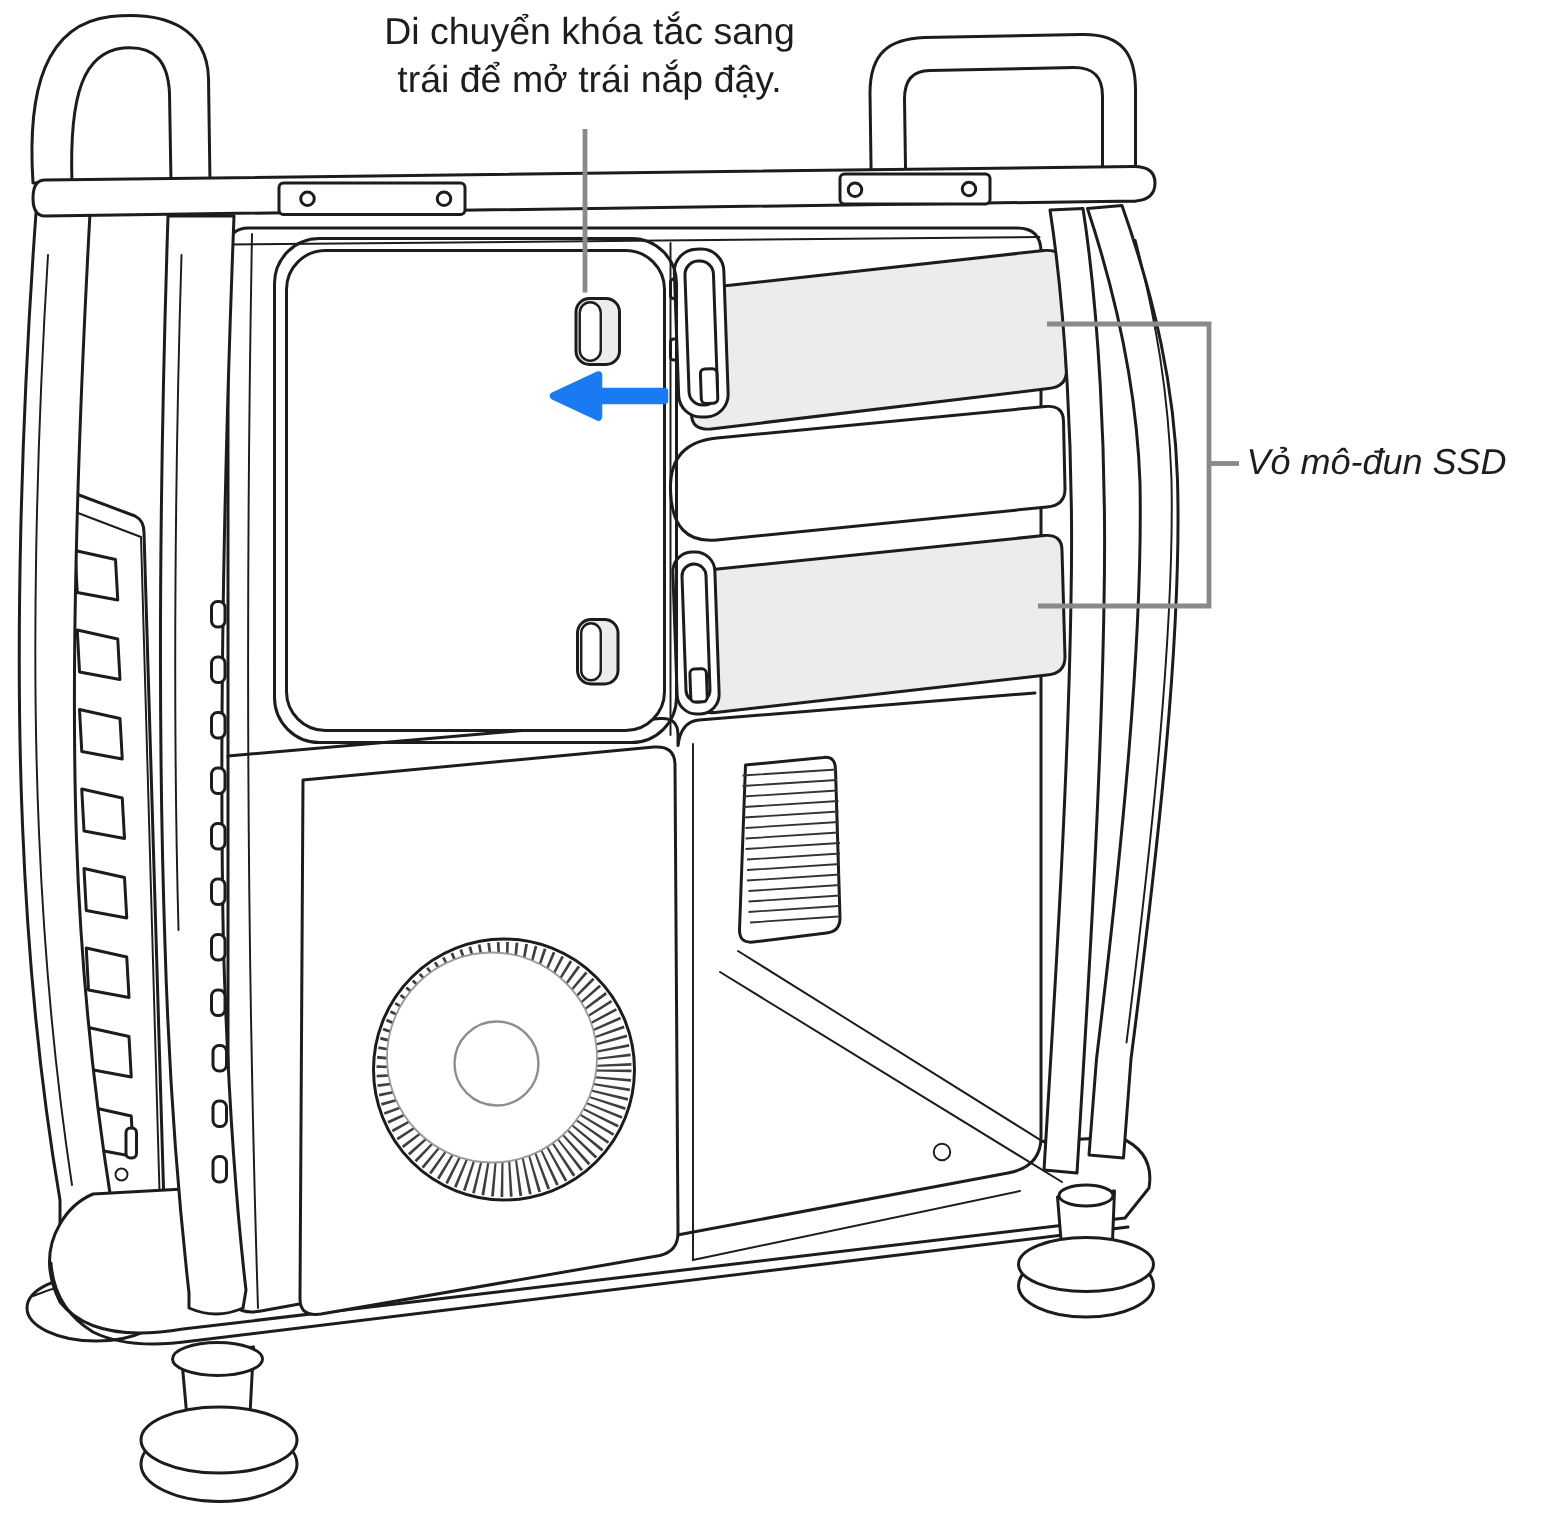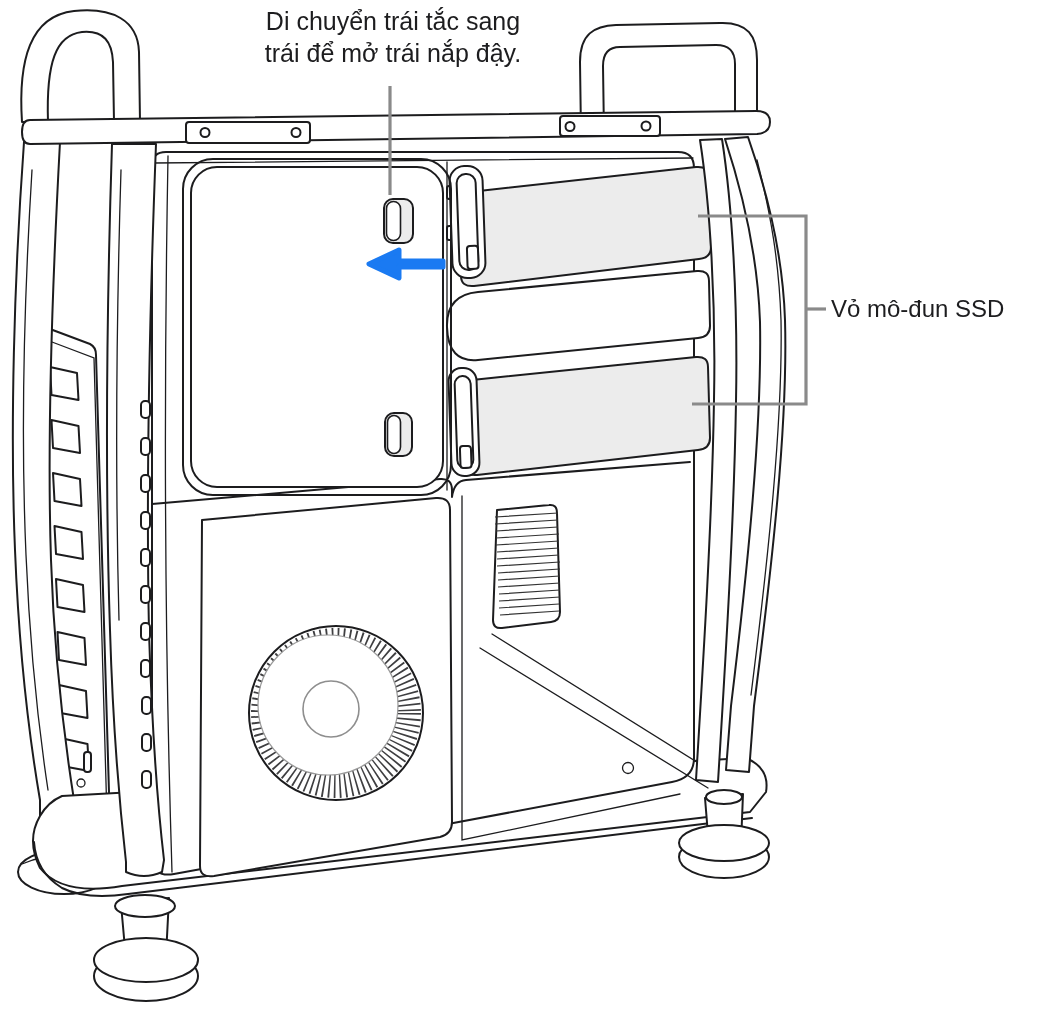--- a/index.html
+++ b/index.html
@@ -18,21 +18,21 @@
   .t{fill:none;stroke:var(--line,#1c1c1e);stroke-width:1.3;stroke-linecap:round;}
   .call{fill:none;stroke:var(--callout_gray,#8a8a8a);stroke-width:3.2;}
   .arr{fill:var(--arrow_blue,#1a7af2);stroke:var(--arrow_blue,#1a7af2);stroke-width:5;stroke-linejoin:round;stroke-linecap:round;}
   .caption{
     position:absolute;left:393px;top:5px;transform:translateX(-50%);
     text-align:center;font-size:25px;line-height:32px;
     color:var(--text,#1d1d1f);white-space:nowrap;
   }
   .ssd-label{
     position:absolute;left:831px;top:295px;
-    font-size:24px;color:var(--text,#1d1d1f);white-space:nowrap;
+    font-size:24px;color:var(--text,#1d1d1f);white-space:nowrap;font-style:italic;
   }
 </style>
 </head>
 <body>
 
 <div class="canvas">
 
 <svg width="1037" height="1013" viewBox="0 0 1037 1013">
 
   <g>
@@ -192,19 +192,19 @@
   <g>
     <path class="arr" d="M443,261 L399,261 L399,250 L369,264 L399,278 L399,267 L443,267 Z"></path>
   </g>
   <g>
     <path class="call" d="M698,216 L806,216 L806,404 L692,404"></path>
     <path class="call" d="M806,309 L826,309"></path>
   </g>
 </svg>
 
 <div class="caption">
-  <div>Di chuyển trái tắc sang</div>
+  <div>Di chuyển khóa tắc sang</div>
   <div>trái để mở trái nắp đậy.</div>
 </div>
 
 <div class="ssd-label">Vỏ mô-đun SSD</div>
 
 </div>
 
 </body></html>

